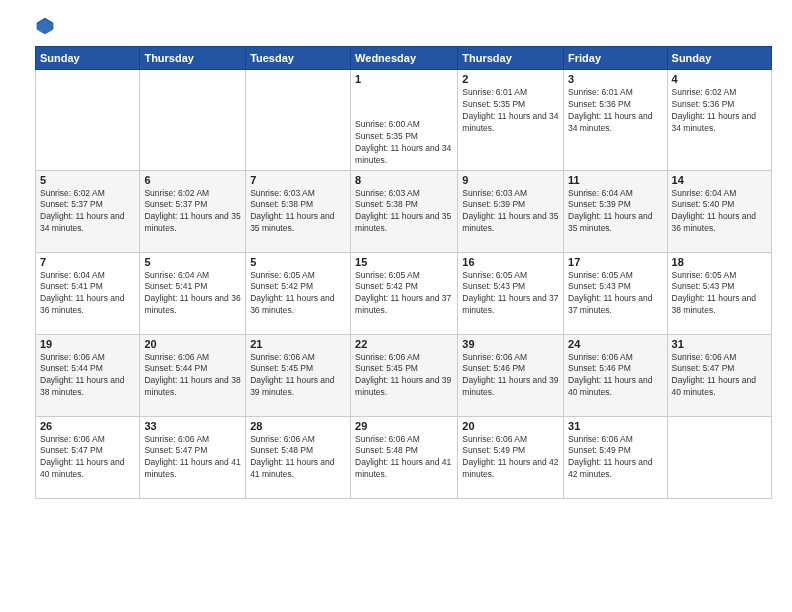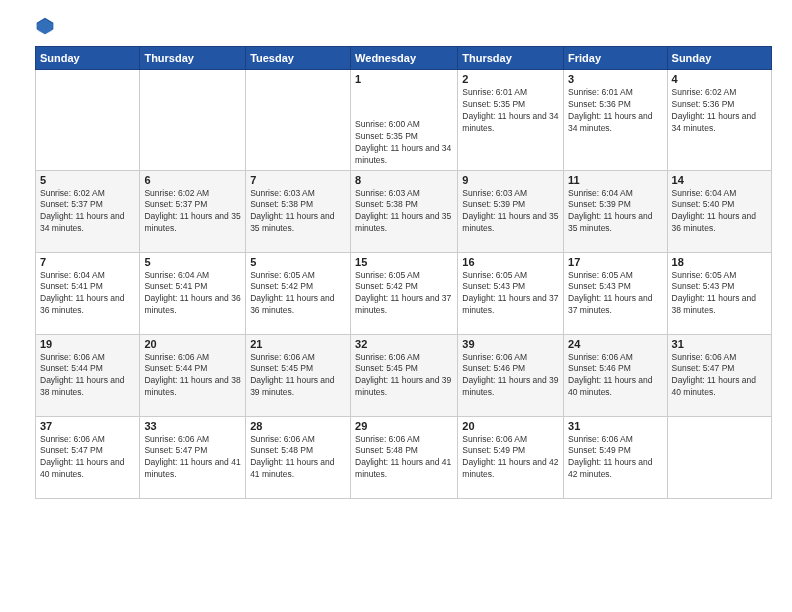--- a/index.html
+++ b/index.html
@@ -256,21 +256,21 @@
 Sunset: 5:44 PM
 Daylight: 11 hours and 38 minutes.</div>
           </td>
           <td>
             <div class="day-number">21</div>
             <div class="day-detail" style="white-space: pre-line;">Sunrise: 6:06 AM
 Sunset: 5:45 PM
 Daylight: 11 hours and 39 minutes.</div>
           </td>
           <td>
-            <div class="day-number">32</div>
+            <div class="day-number">22</div>
             <div class="day-detail" style="white-space: pre-line;">Sunrise: 6:06 AM
 Sunset: 5:45 PM
 Daylight: 11 hours and 39 minutes.</div>
           </td>
           <td>
             <div class="day-number">39</div>
             <div class="day-detail" style="white-space: pre-line;">Sunrise: 6:06 AM
 Sunset: 5:46 PM
 Daylight: 11 hours and 39 minutes.</div>
           </td>
@@ -282,21 +282,21 @@
           </td>
           <td>
             <div class="day-number">31</div>
             <div class="day-detail" style="white-space: pre-line;">Sunrise: 6:06 AM
 Sunset: 5:47 PM
 Daylight: 11 hours and 40 minutes.</div>
           </td>
         </tr>
         <tr>
           <td>
-            <div class="day-number">37</div>
+            <div class="day-number">26</div>
             <div class="day-detail" style="white-space: pre-line;">Sunrise: 6:06 AM
 Sunset: 5:47 PM
 Daylight: 11 hours and 40 minutes.</div>
           </td>
           <td>
             <div class="day-number">33</div>
             <div class="day-detail" style="white-space: pre-line;">Sunrise: 6:06 AM
 Sunset: 5:47 PM
 Daylight: 11 hours and 41 minutes.</div>
           </td>

